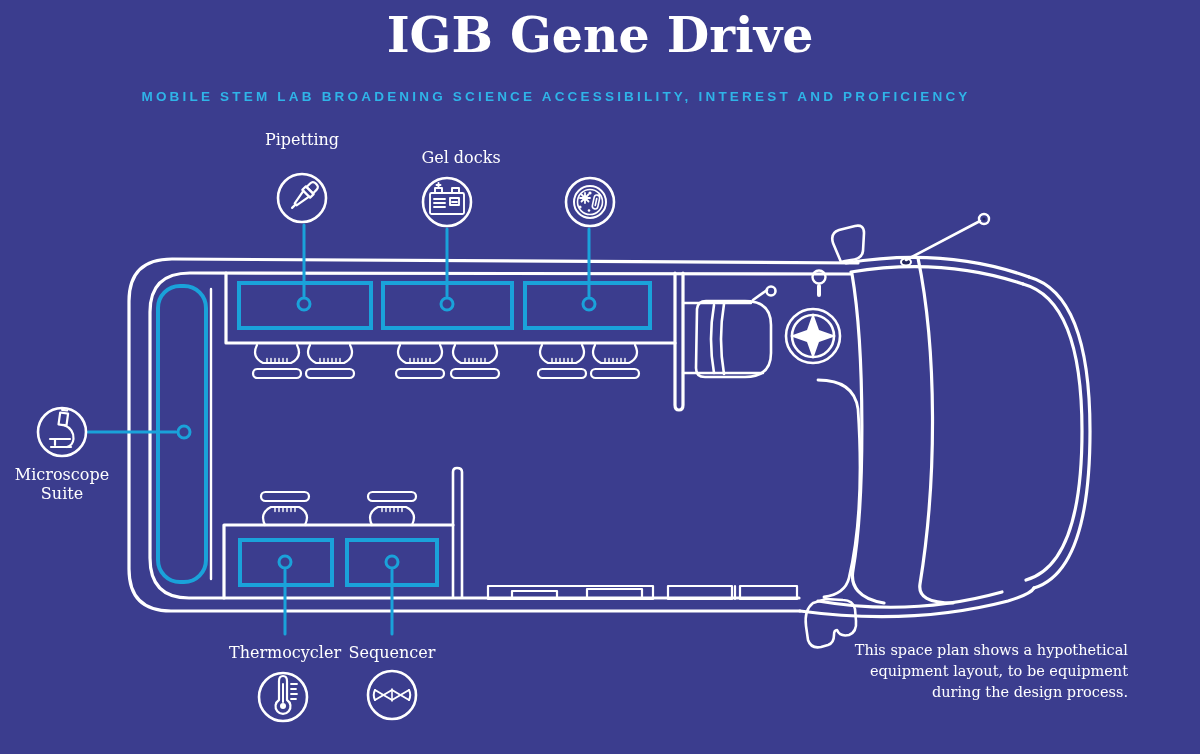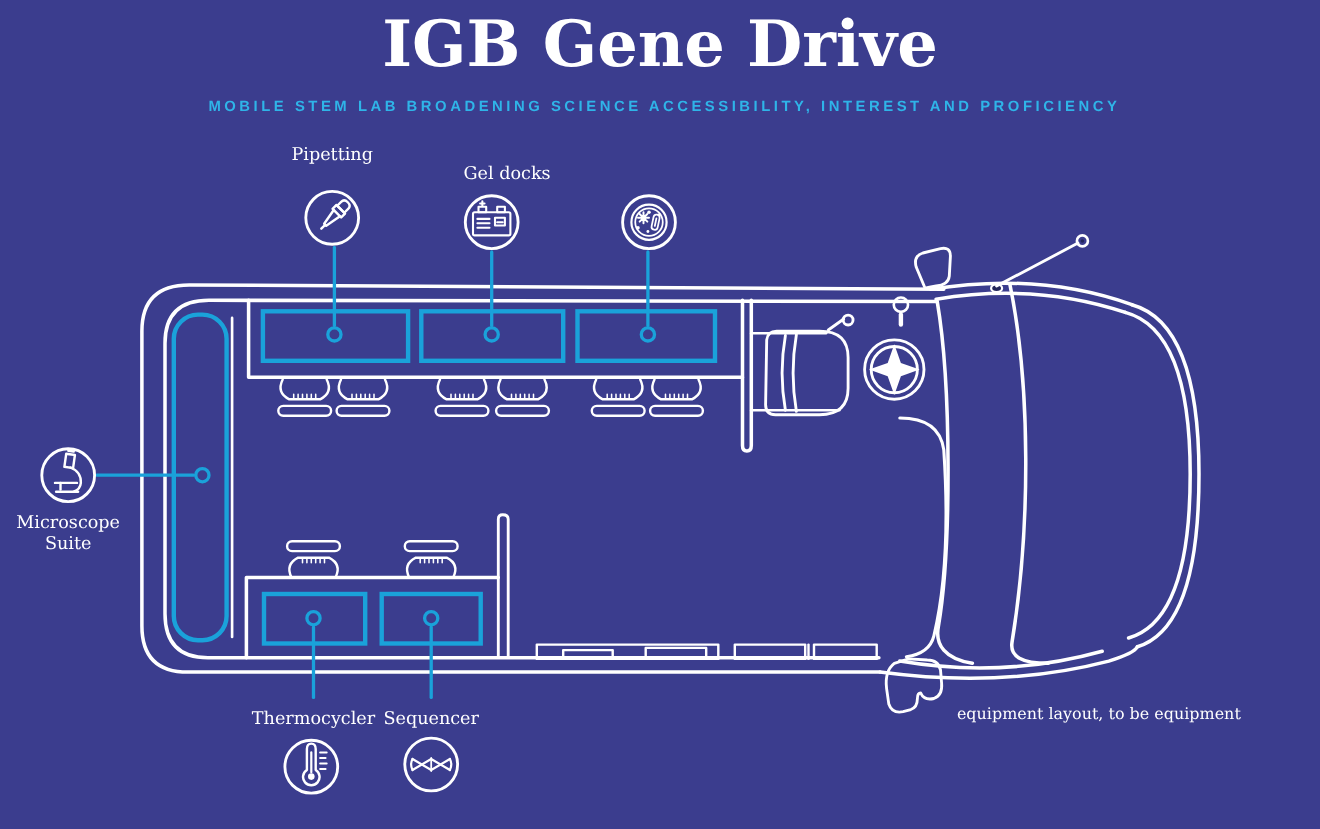--- a/index.html
+++ b/index.html
@@ -2,27 +2,27 @@
 <html><head>
 <meta charset="utf-8">
 <style>
   html,body{margin:0;padding:0;}
   .page{
     position:relative; width:1200px; height:754px; overflow:hidden;
     background:#3b3d8e;
   }
   .title{
     position:absolute; left:0; top:6px; width:1200px; text-align:center;
-    font-family:"DejaVu Serif", serif; font-weight:700; font-size:58px;
+    font-family:"DejaVu Serif", serif; font-weight:700; font-size:49px;
     color:#ffffff; letter-spacing:0px; margin:0;
   }
   .subtitle{
     position:absolute; left:0; top:89px; width:1112px; text-align:center;
     font-family:"Liberation Sans", sans-serif; font-weight:600; font-size:13.5px;
-    letter-spacing:3.2px; color:#2fb4e8;padding-left:48px;
+    letter-spacing:3.2px; color:#2fb4e8;
   }
   svg.van{ position:absolute; left:0; top:0; }
   .eq-label{
     position:absolute; text-align:center; color:#ffffff;
     font-family:"DejaVu Serif", serif; font-weight:400; font-size:16px; line-height:18.5px;
   }
   .eq-label .line{ display:block; }
   .note{
     position:absolute; right:72px; top:640px; width:320px; text-align:right;
     color:#ffffff; font-family:"DejaVu Serif", serif; font-size:14.5px; line-height:21px;
@@ -240,16 +240,18 @@
     <span class="line">Suite</span>
   </div>
   <div class="eq-label" style="left:185px; top:644px; width:200px;">
     <span class="line">Thermocycler</span>
   </div>
   <div class="eq-label" style="left:292px; top:644px; width:200px;text-align:center;">
     <span class="line">Sequencer</span>
   </div>
 
   <div class="note">
+    <div>This space plan shows a hypothetical</div>
     <div>equipment layout, to be equipment</div>
+    <div>during the design process.</div>
   </div>
 
 </div>
 
 </body></html>

